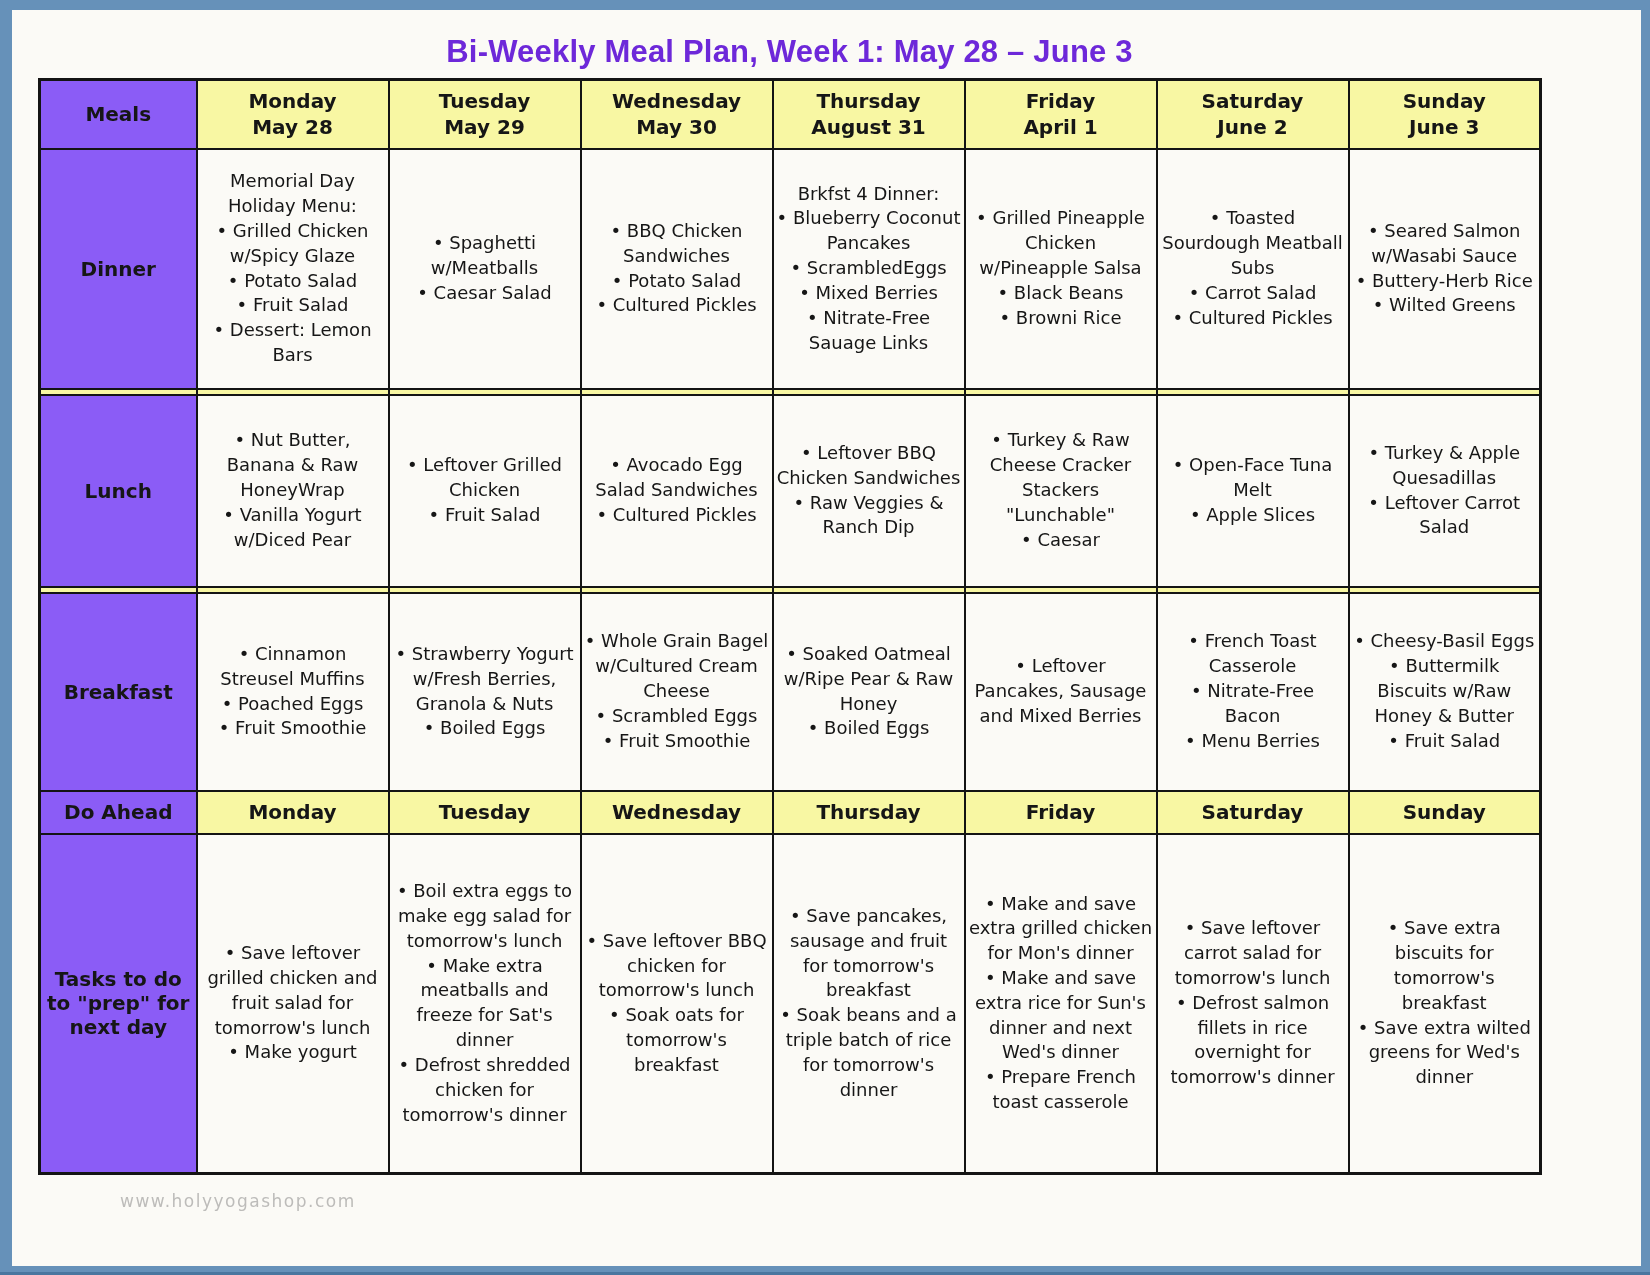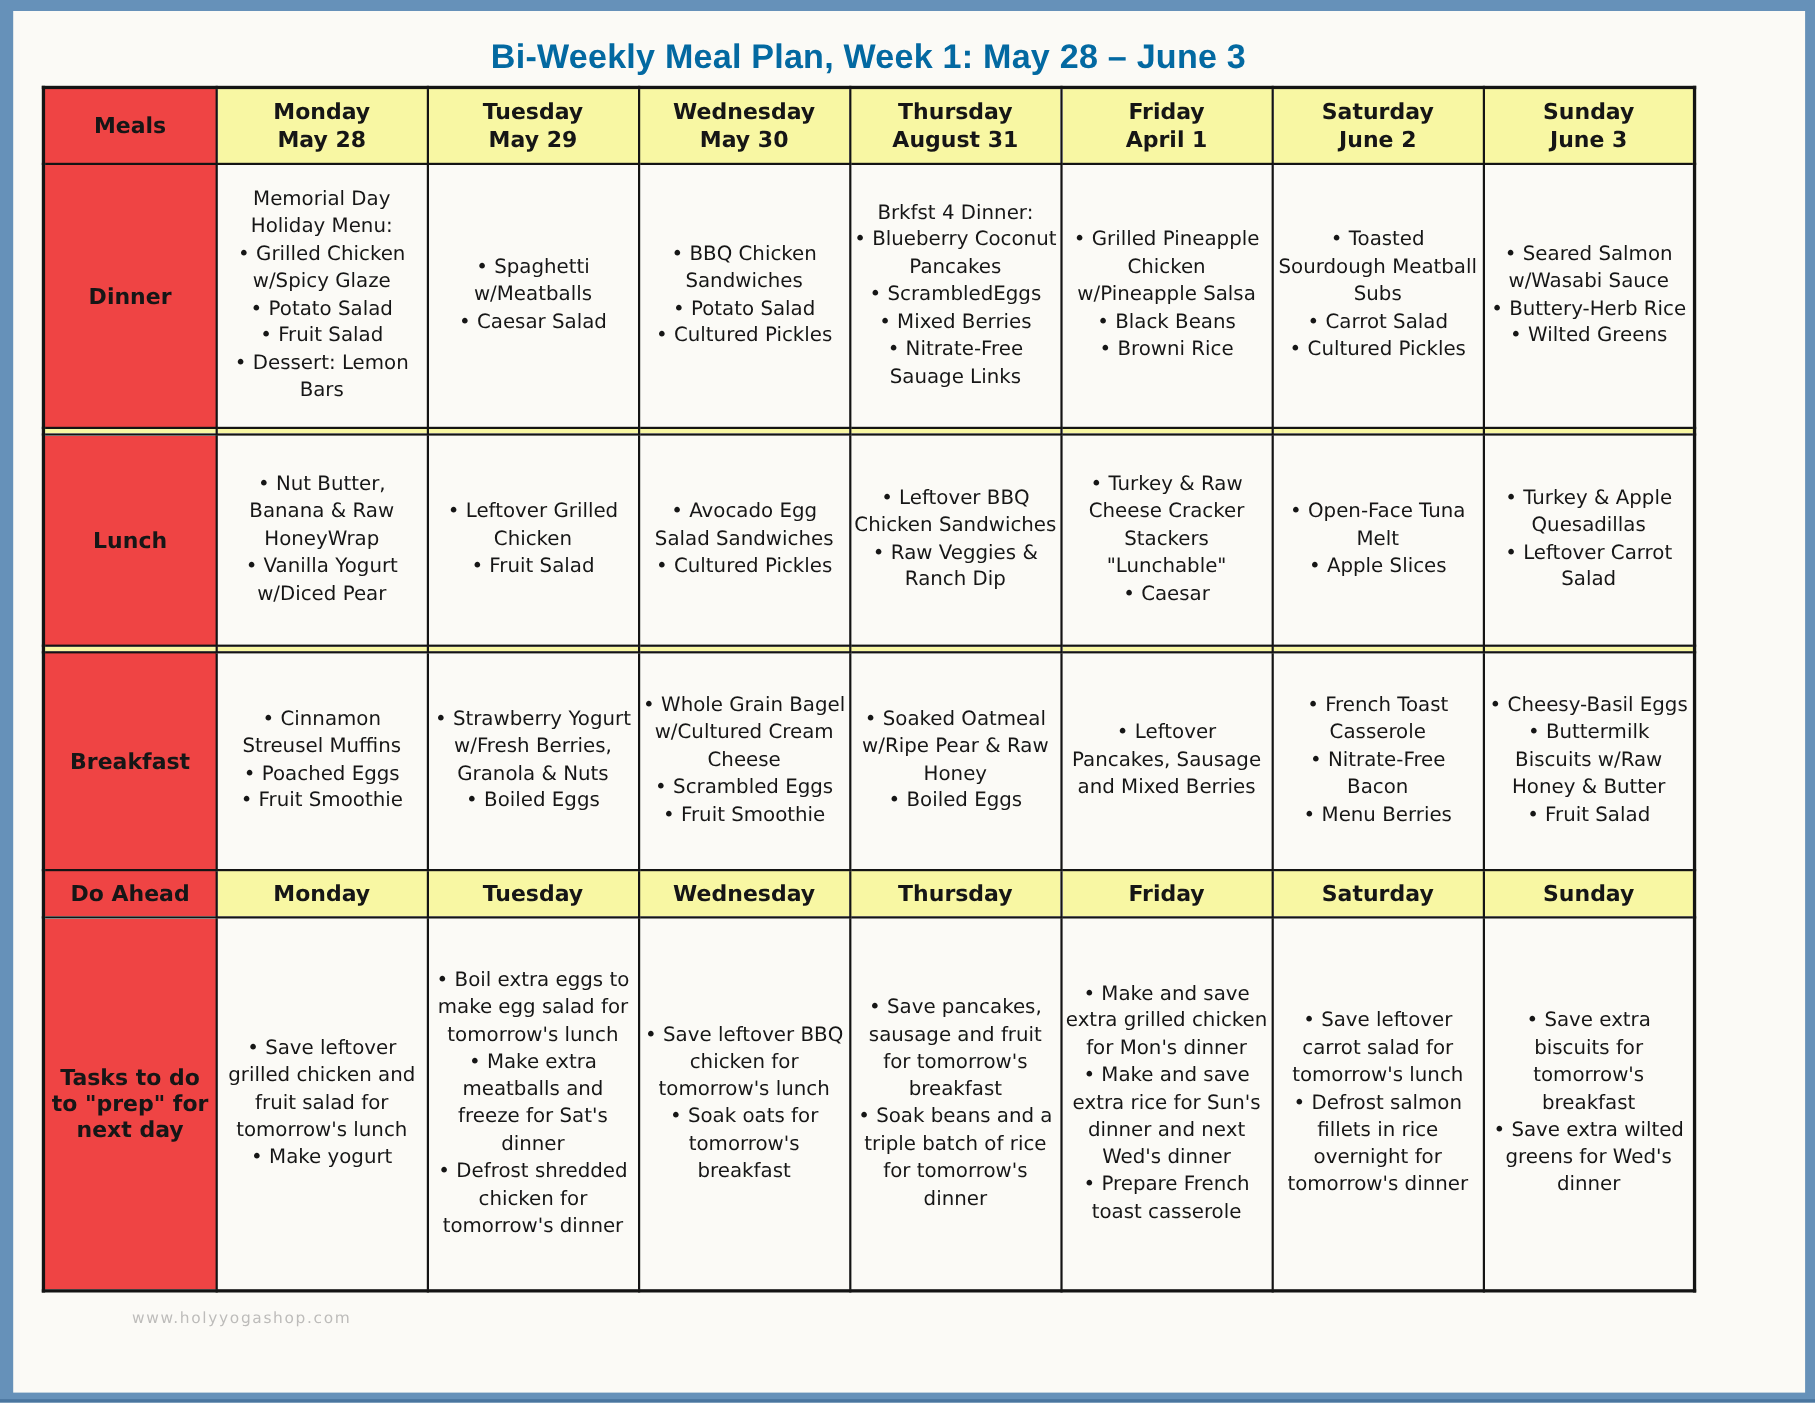--- a/index.html
+++ b/index.html
@@ -24,21 +24,21 @@
     overflow:hidden;
   }
   .title {
     width:1503px;
     margin:24px 0 8px 26px;
     text-align:center;
     font-family:"Liberation Sans", sans-serif;
     font-weight:bold;
     font-size:31px;
     letter-spacing:0.2px;
-    color:#0369a1;
+    color:#6d28d9;
   }
   table.plan {
     border-collapse:collapse;
     table-layout:fixed;
     width:1503px;
     margin:0 0 0 26px;
     border:3px solid #141414;
   }
   table.plan th, table.plan td {
     border:2px solid #141414;
@@ -51,21 +51,21 @@
 
   tr.r-head     { height:69px;  }
   tr.r-dinner   { height:240px; }
   tr.r-sep      { height:6px;   }
   tr.r-lunch    { height:192px; }
   tr.r-breakfast{ height:198px; }
   tr.r-doahead  { height:43px;  }
   tr.r-tasks    { height:340px; }
 
   .corner, .rowlabel {
-    background:#ef4444;
+    background:#8b5cf6;
     font-weight:bold;
     font-size:20px;
     padding:0 4px;
   }
   .day-head {
     background:#f8f7a3;
     font-weight:bold;
     font-size:20px;
     line-height:1.3;
     padding:2px 0;
@@ -81,21 +81,21 @@
     background:#f8f7a3;
     padding:0;
   }
   .do-day {
     background:#f8f7a3;
     font-weight:bold;
     font-size:20px;
   }
   .watermark {
     margin:16px 0 0 108px;
-    font-size:14px;
+    font-size:17px;
     letter-spacing:1.5px;
     color:#bdbcba;
   }
 </style>
 </head>
 <body>
 
 <div class="frame">
   <div class="page">
 

